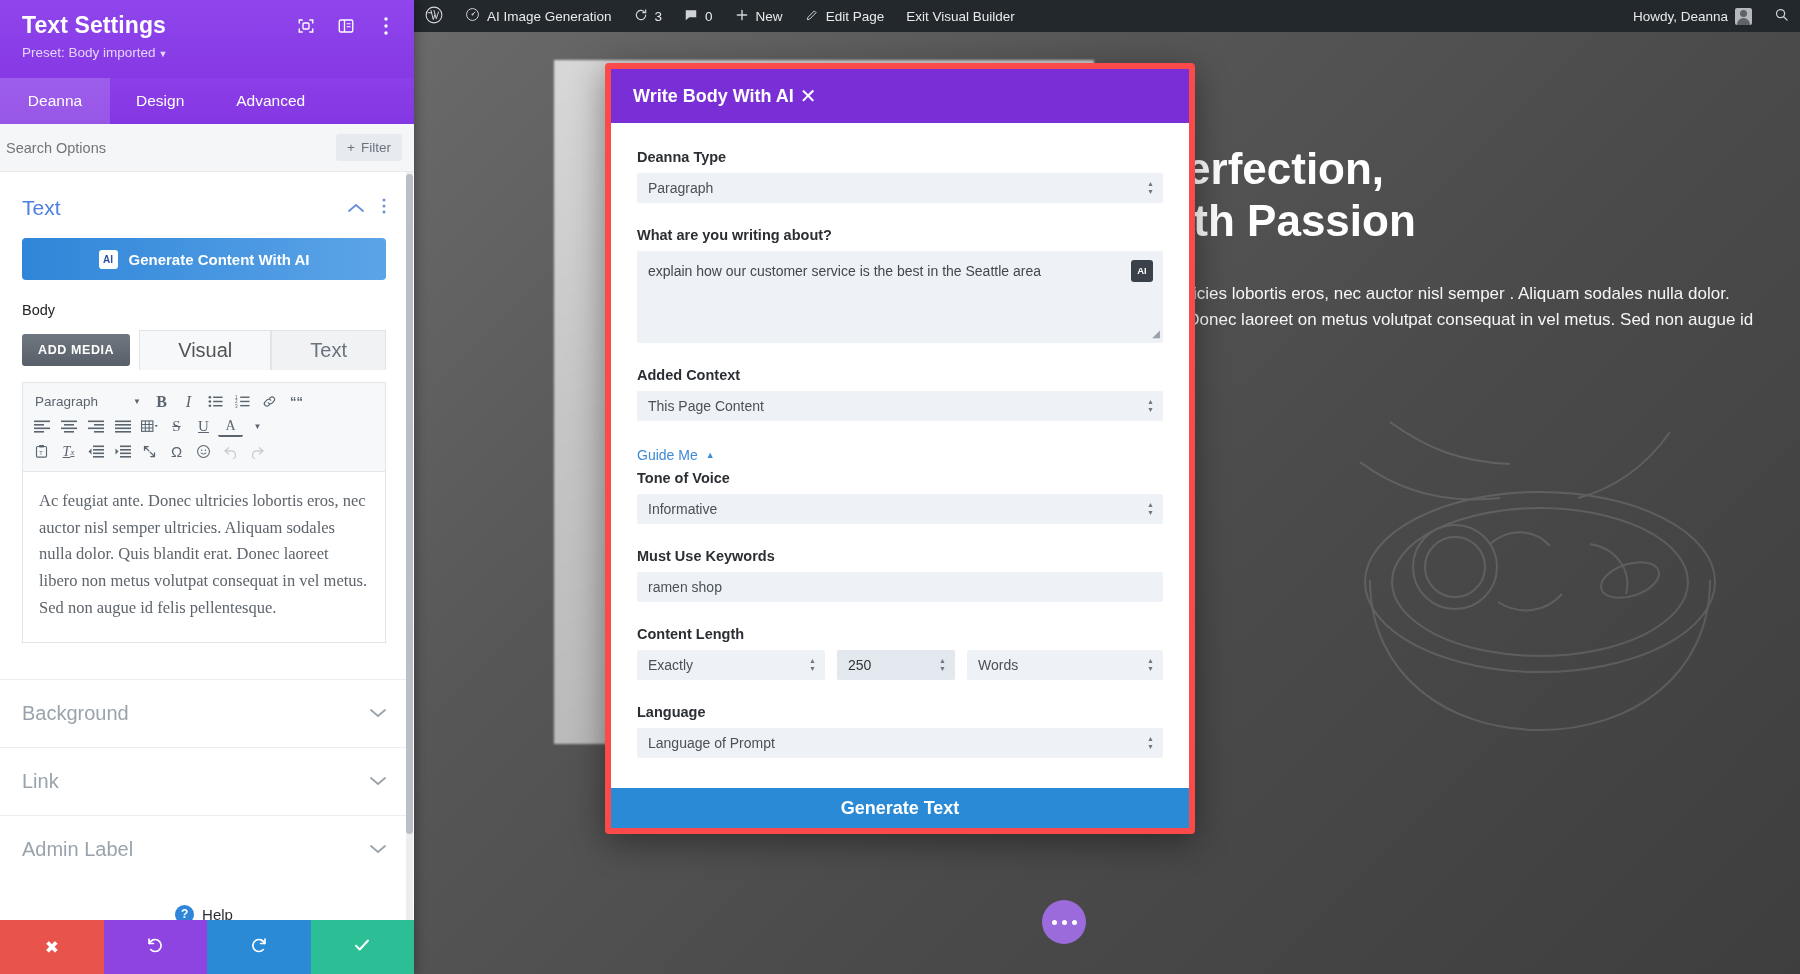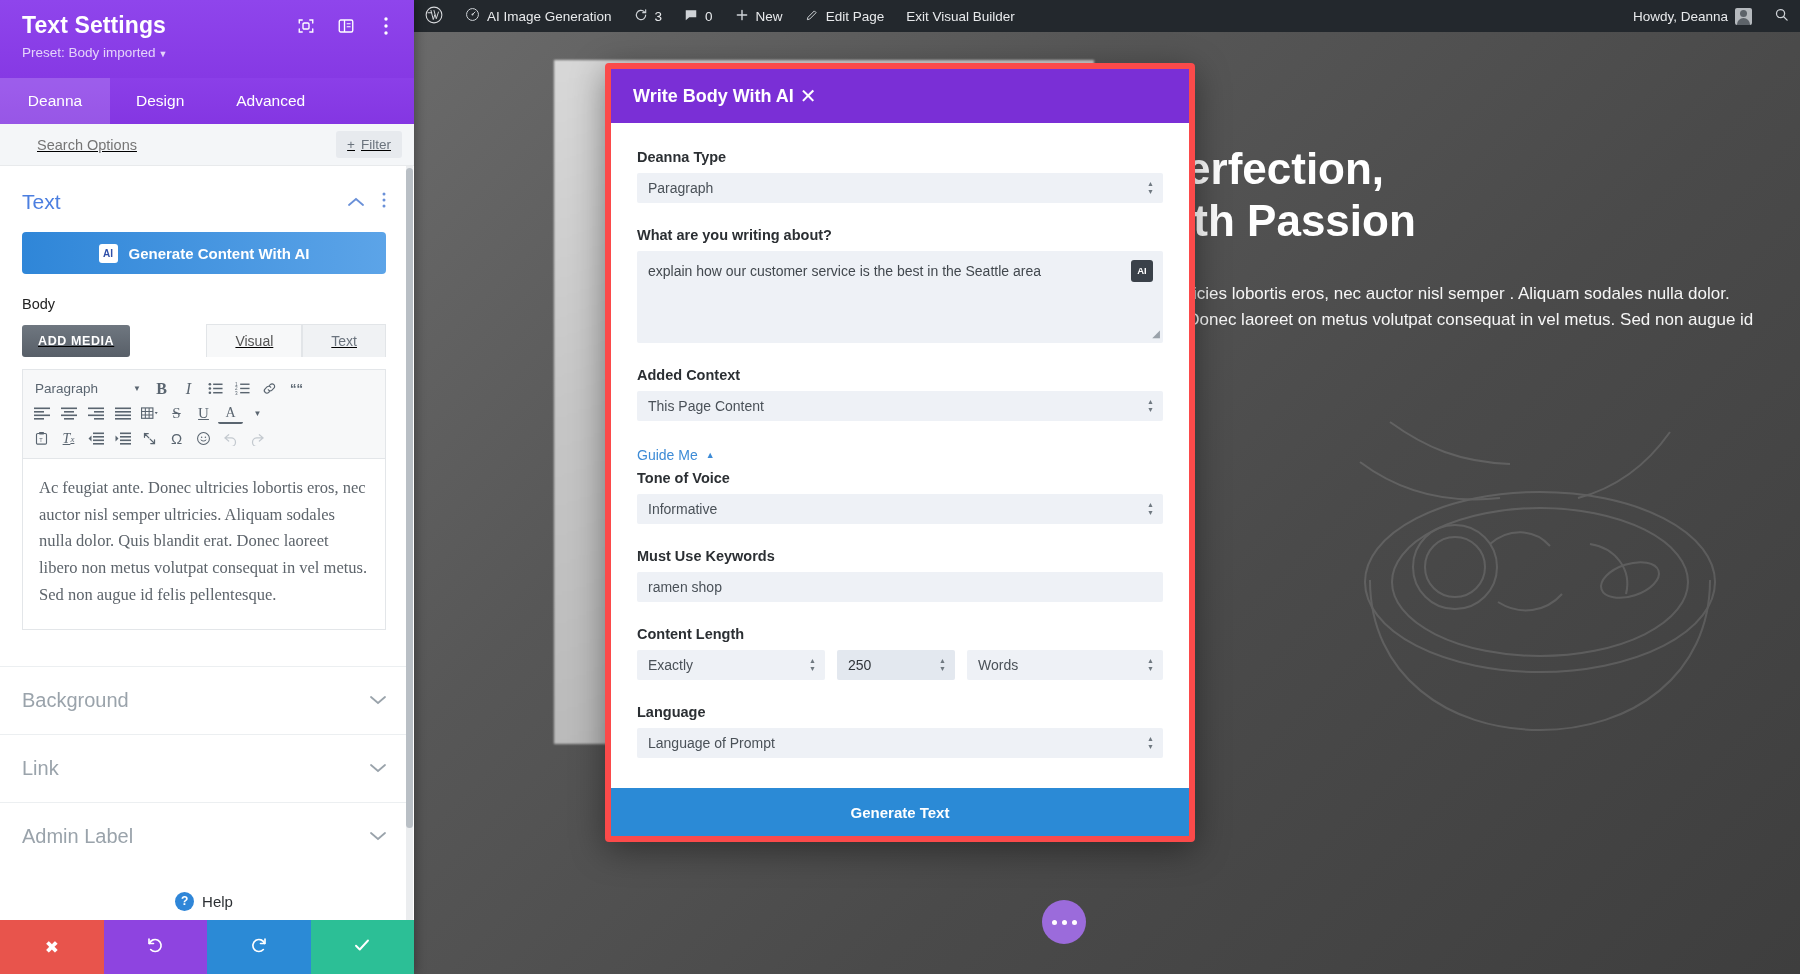--- a/index.html
+++ b/index.html
@@ -33,22 +33,22 @@
   .sp-tabs { display: flex; background: #8B3FE8; height: 46px;
     background: linear-gradient(180deg,#8b3fe8 0%, #8436e2 100%); }
   .sp-tab {
     flex: 0 0 auto; padding: 0 26px; height: 46px; line-height: 46px;
     color: #fff; font-size: 15.5px; cursor: pointer; text-align: center;
   }
   .sp-tab.first { width: 110px; padding: 0; }
   .sp-tab.active { background: rgba(255,255,255,0.16); font-weight: normal; }
 
   .sp-search {
-    height: 42px; background: #f4f6f8; border-bottom: 1px solid #e8eaec;
-    display: flex; align-items: center; padding: 0 12px 0 37px; position: relative; text-decoration: underline;
+    height: 48px; background: #f4f6f8; border-bottom: 1px solid #e8eaec;
+    display: flex; align-items: center; padding: 0 12px 0 6px; position: relative;
   }
   .sp-search-input { flex: 1; border: none; background: transparent; outline: none;
     font-size: 14.5px; color: #8b949e; font-family: inherit; }
   .sp-filter-btn {
     background: #e7eaee; color: #6a737d; font-size: 13.5px; border-radius: 3px;
     padding: 6px 11px; cursor: pointer; display: flex; align-items: center; gap: 6px;
   }
 
   .sp-body { flex: 1; overflow: hidden; position: relative; }
   .sp-scroll { position: absolute; inset: 0; right: 6px; overflow: hidden; }
@@ -66,28 +66,28 @@
     display: flex; align-items: center; justify-content: center; gap: 11px; cursor: pointer;
   }
   .ai-chip {
     width: 19px; height: 19px; background: #fff; border-radius: 3px;
     color: #2f4fa8; font-size: 10px; font-weight: bold;
     display: flex; align-items: center; justify-content: center;
   }
 
   .field-label { font-size: 14.5px; color: #222; margin: 22px 22px 7px 22px; }
 
-  .editor-top { display: flex; align-items: center; margin: 12px 22px; position: relative; text-decoration: underline; }
+  .editor-top { display: flex; align-items: center; margin: 12px 22px; position: relative; }
   .add-media {
     background: linear-gradient(180deg,#6f7780 0%, #585f68 100%);
     color: #fff; font-size: 12.5px; font-weight: bold; letter-spacing: .6px;
     padding: 9px 16px; border-radius: 3px; cursor: pointer;
   }
   .ed-tabs { margin-left: auto; display: flex; }
-  .ed-tab { padding: 8px 28px; font-size: 14px; color: #6a737d; cursor: pointer;
+  .ed-tab { padding: 8px 38px; font-size: 20px; color: #6a737d; cursor: pointer;
     background: #f0f2f4; border: 1px solid #e2e5e8; border-bottom: none; }
   .ed-tab.active { background: #f7f8f9; color: #555; }
 
   .ed-toolbar {
     margin: 0 22px; background: #f7f8f9; border: 1px solid #e3e6e9;
     padding: 6px 6px 7px 6px;
   }
   .ed-row { display: flex; align-items: center; gap: 2px; }
   .ed-btn {
     min-width: 25px; height: 25px; display: flex; align-items: center; justify-content: center;
@@ -209,22 +209,22 @@
   .guide-me {
     margin-top: 26px; font-size: 14px; color: #3d8bd6; display: inline-flex; align-items: center; gap: 8px; cursor: pointer;
   }
   .guide-me .tri { font-size: 9px; }
   .len-row { display: flex; gap: 12px; }
   .len-row .m-select.a { flex: 0 0 188px; }
   .len-row .m-select.b { flex: 0 0 118px; background: #e3e8ef; }
   .len-row .m-select.c { flex: 1; }
   .caret-txt { color: #30353a; }
   .gen-btn {
-    background: #2b8ad6; color: #fff; height: 48px; display: flex; align-items: center;
-    justify-content: center; font-size: 15px; font-weight: bold; cursor: pointer;
+    background: #2b8ad6; color: #fff; height: 40px; display: flex; align-items: center;
+    justify-content: center; font-size: 18px; font-weight: bold; cursor: pointer;
   }
 </style>
 </head>
 <body>
 
 <div class="root">
 
   <div class="wp-bar">
     <div class="wp-item">
       <span>

